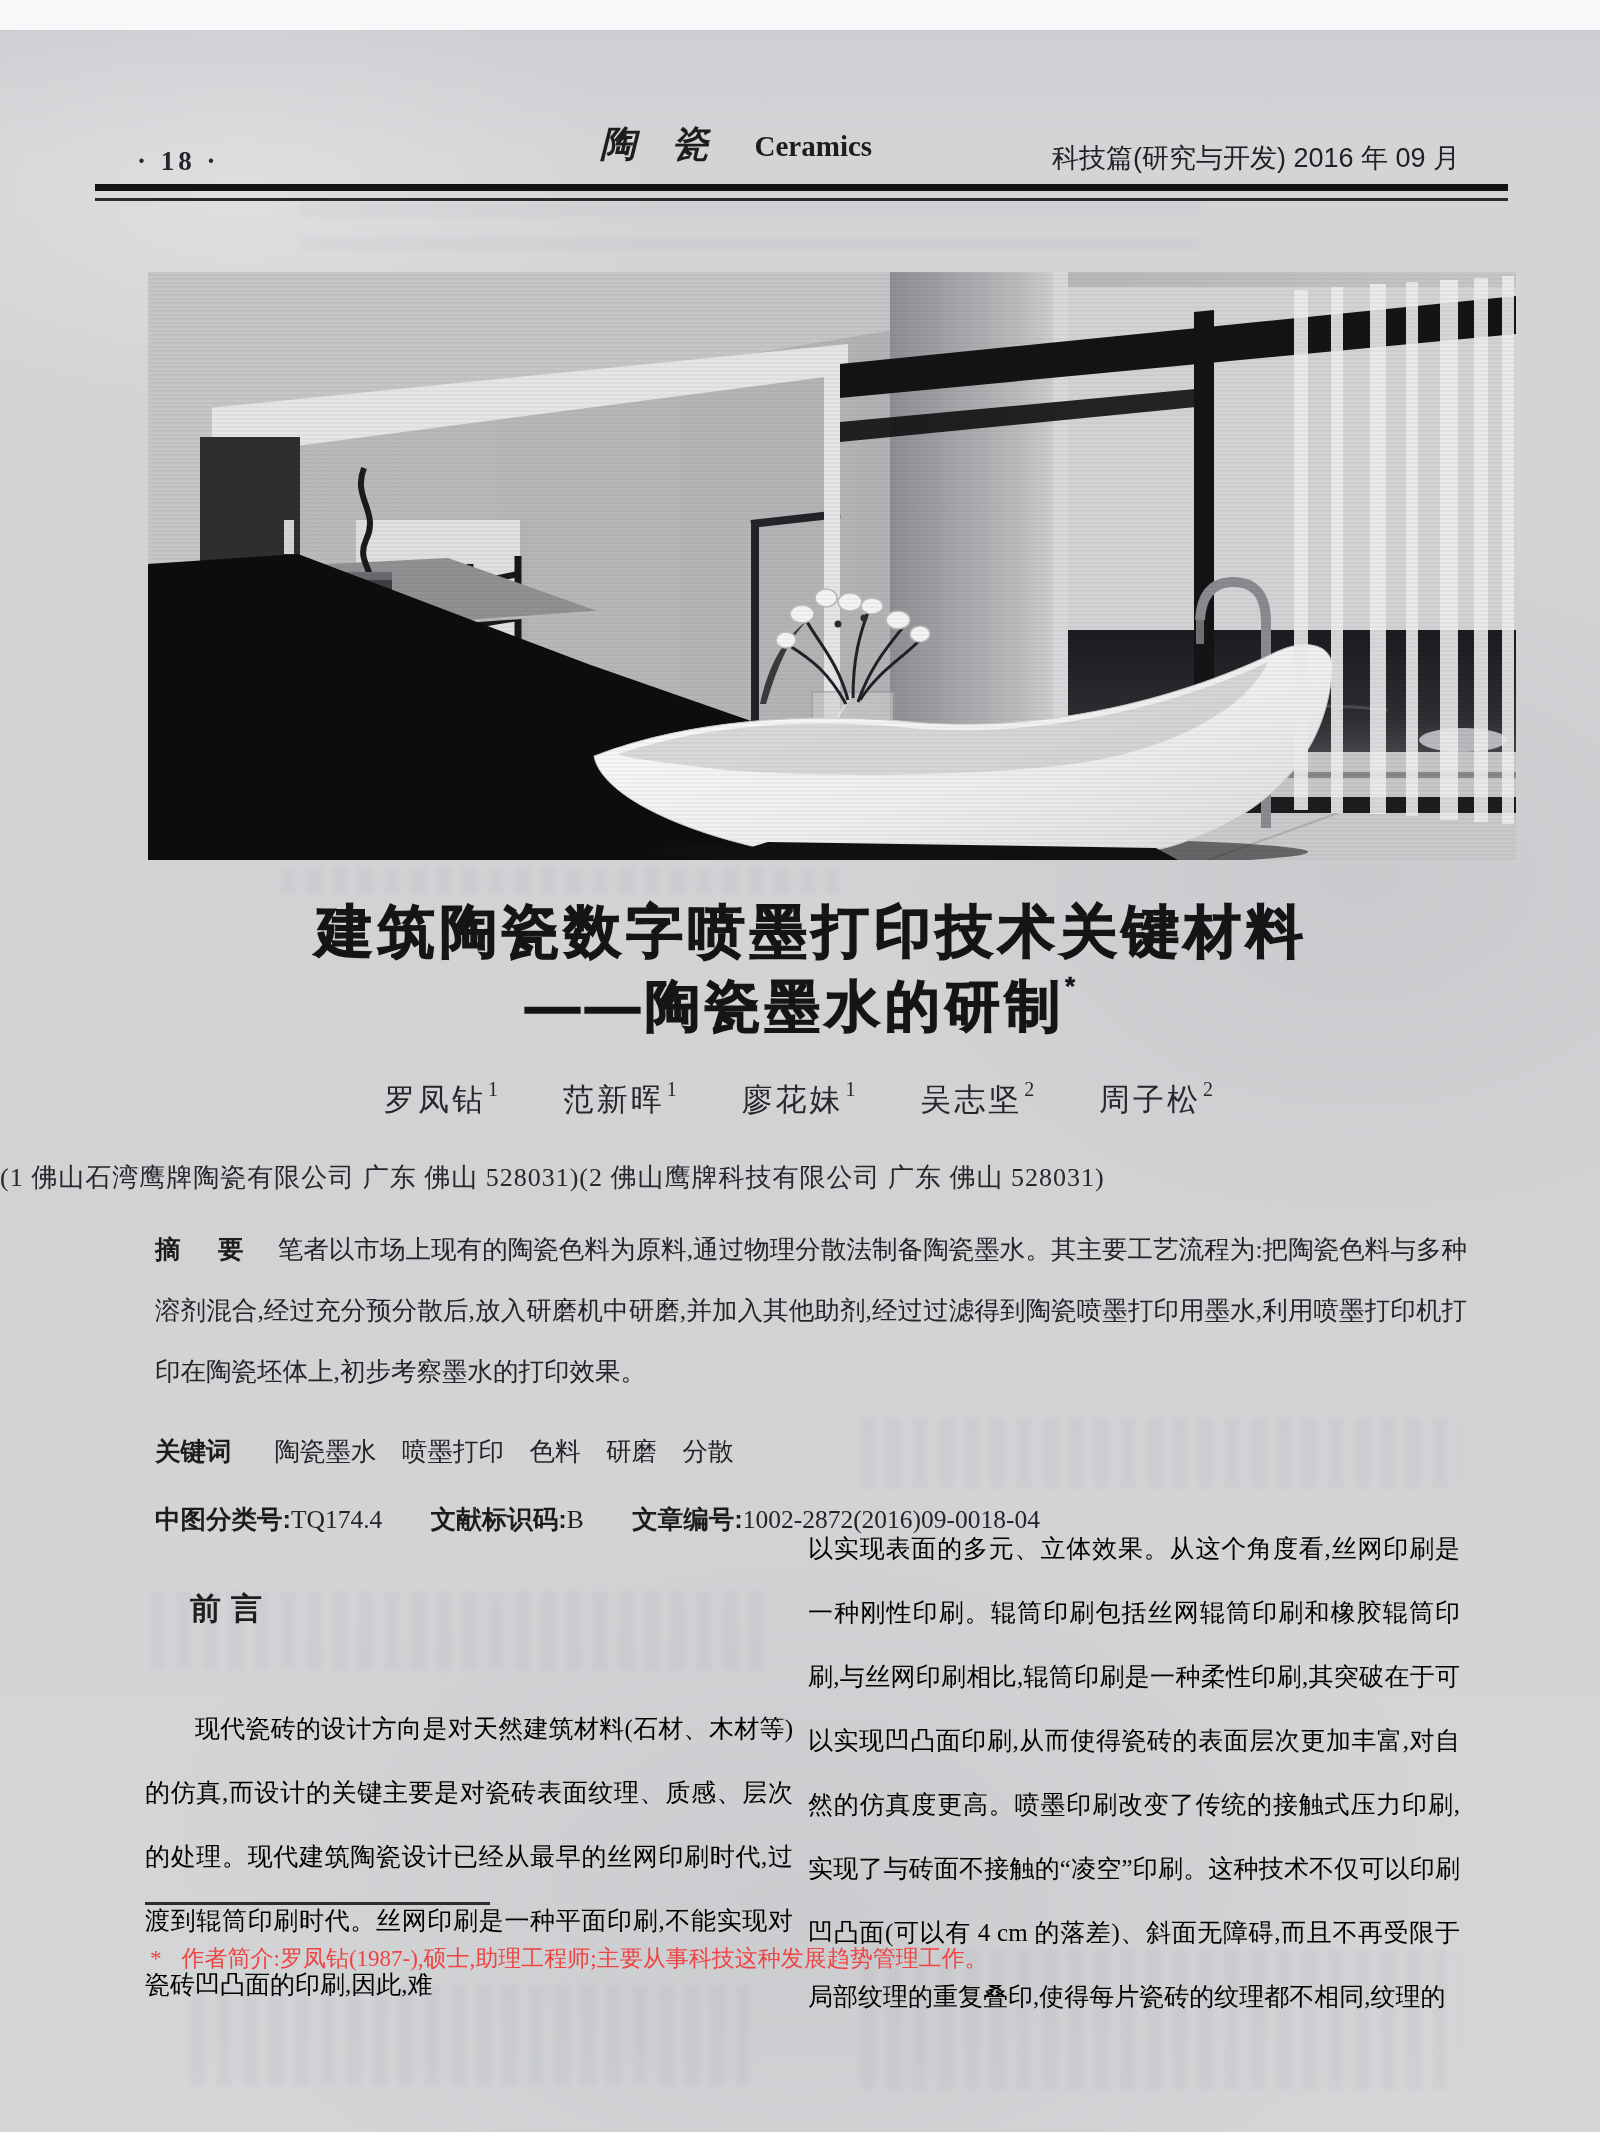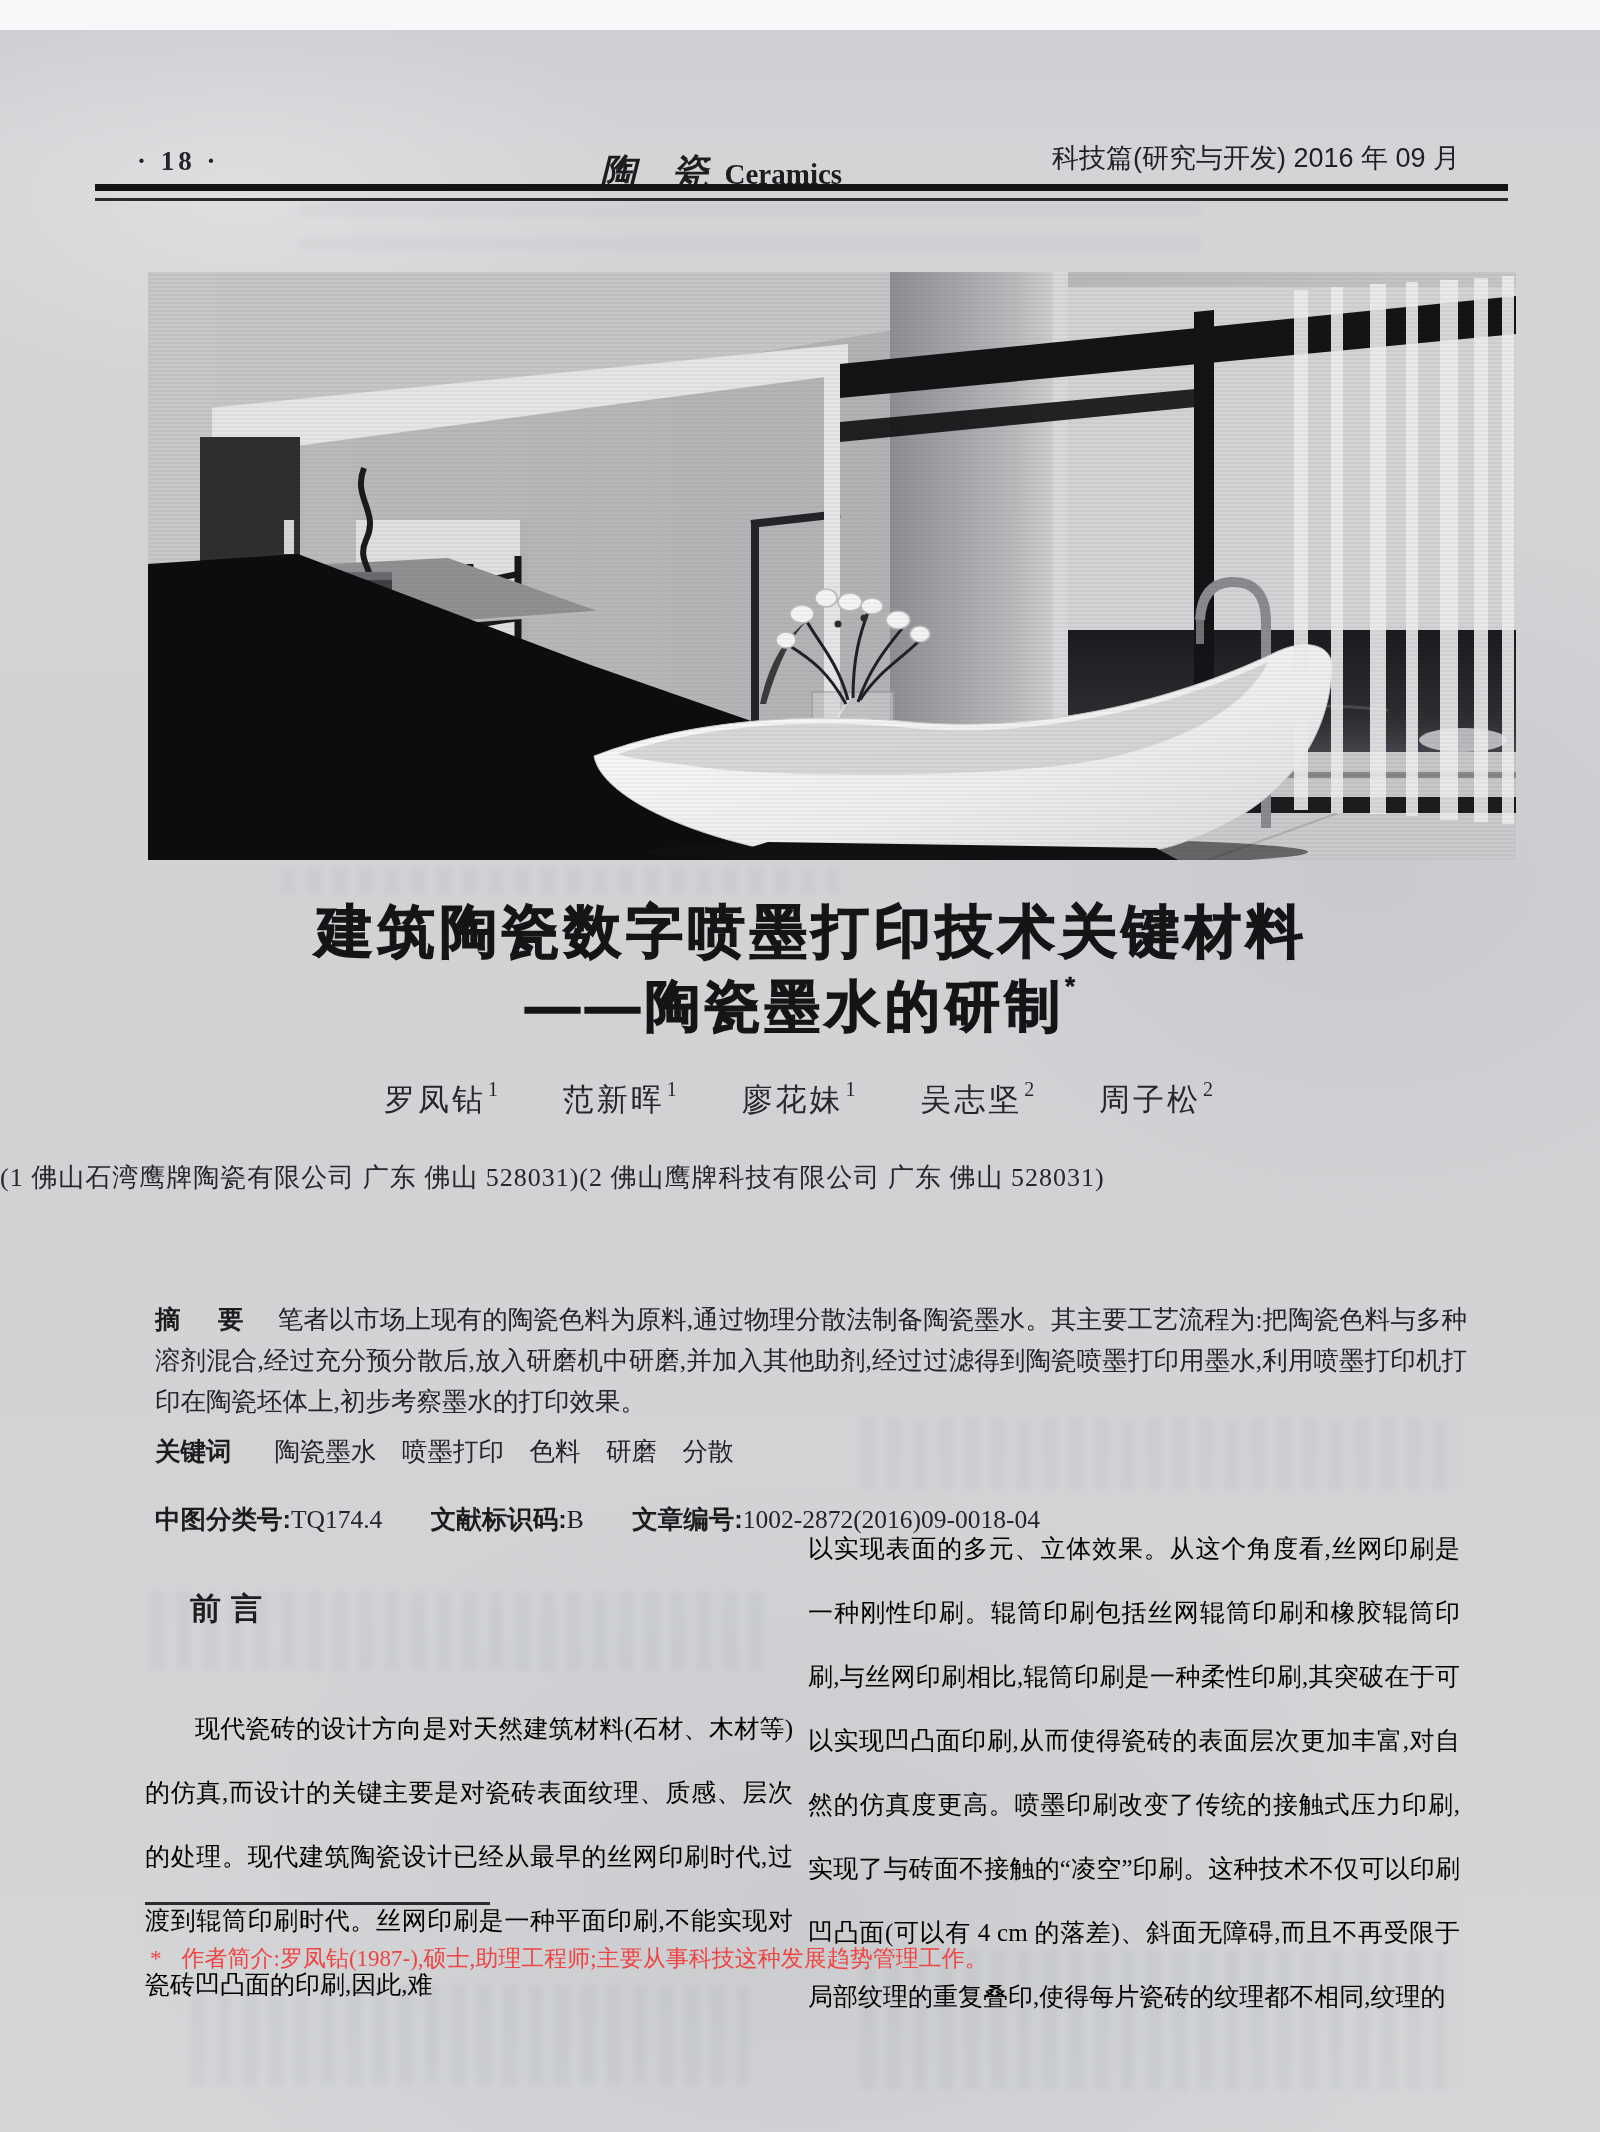--- a/index.html
+++ b/index.html
@@ -16,21 +16,21 @@
   .page::after{ 
     content:"";position:absolute;inset:0;pointer-events:none;
     background:
       radial-gradient(600px 300px at 15% 8%, rgba(255,255,255,.25), transparent 70%),
       radial-gradient(700px 500px at 85% 40%, rgba(160,163,168,.18), transparent 70%),
       radial-gradient(900px 600px at 50% 90%, rgba(150,153,158,.15), transparent 75%);
   }
   .abs{position:absolute;}
   
   .page-number{left:137px;top:146px;font:bold 27px "Liberation Serif",serif;letter-spacing:4px;color:#242528;text-align:right;}
-  .header-center{left:600px;top:148px;display:flex;align-items:baseline;gap:4px;justify-content:flex-end;}
+  .header-center{left:600px;top:120px;display:flex;align-items:baseline;gap:34px;justify-content:flex-end;}
   .journal-cn{font-family:"DejaVu Serif",serif;font-style:italic;font-weight:bold;font-size:36px;letter-spacing:12px;color:#1c1d1f;}
   .journal-en{font-family:"Liberation Serif",serif;font-weight:bold;font-size:29px;color:#1c1d1f;}
   .issue-info{right:140px;top:140px;font-family:"Liberation Sans","DejaVu Sans",sans-serif;font-size:27px;color:#202124;}
   .rule-thick{left:95px;top:184px;width:1413px;height:7px;background:#121315;}
   .rule-thin{left:95px;top:198px;width:1413px;height:3px;background:#2a2b2d;}
   
   .photo{left:148px;top:272px;width:1368px;height:588px;background:#b9babc;overflow:hidden;}
   .photo svg{display:block;width:100%;height:100%;}
   .photo::after{content:"";position:absolute;inset:0;pointer-events:none;
     background:repeating-linear-gradient(0deg,rgba(0,0,0,.035) 0 2px,transparent 2px 4px);}
@@ -41,21 +41,21 @@
   .title-1{top:894px;font-size:57px;padding-left:12px;}
   .title-2{top:970px;font-size:55px;}
   .title-2 sup{font-size:26px;-webkit-text-stroke:.5px #141517;vertical-align:30px;letter-spacing:0;}
   
   .authors{left:0;top:1078px;width:1600px;text-align:center;font-size:31px;color:#26272a;}
   .author{display:inline-block;margin:0 27px;letter-spacing:3px;}
   .author sup{font-size:20px;vertical-align:14px;margin-left:2px;}
   .affiliation{left:0;top:1160px;width:1600px;text-align:left;font-size:26px;color:#26272a;letter-spacing:1px;white-space:nowrap;}
   
   .meta-label{font-family:"Liberation Sans","DejaVu Sans",sans-serif;font-weight:bold;color:#1b1c1e;}
-  .abstract{left:155px;top:1273px;width:1312px;font-size:25.5px;line-height:41px;text-align:justify;color:#232427;}
+  .abstract{left:155px;top:1193px;width:1312px;font-size:25.5px;line-height:61px;text-align:justify;color:#232427;}
   .abstract .meta-label{margin-right:28px;letter-spacing:6px;}
   .keywords{left:155px;top:1408px;width:1312px;font-size:25.5px;color:#232427;}
   .keywords .meta-label{margin-right:43px;}
   .classification{left:155px;top:1476px;width:1312px;font-size:25.5px;color:#232427;}
   .classification .pair{margin-right:42px;margin-top:19px;}
   .classification b{font-family:"Liberation Sans","DejaVu Sans",sans-serif;color:#1b1c1e;}
   
   .section-heading{left:190px;top:1562px;font-family:"Liberation Sans","DejaVu Sans",sans-serif;
     font-weight:bold;font-size:31px;letter-spacing:10px;color:#1d1e20;}
   .para{font-size:25px;line-height:64px;text-align:justify;color:#000000;}

